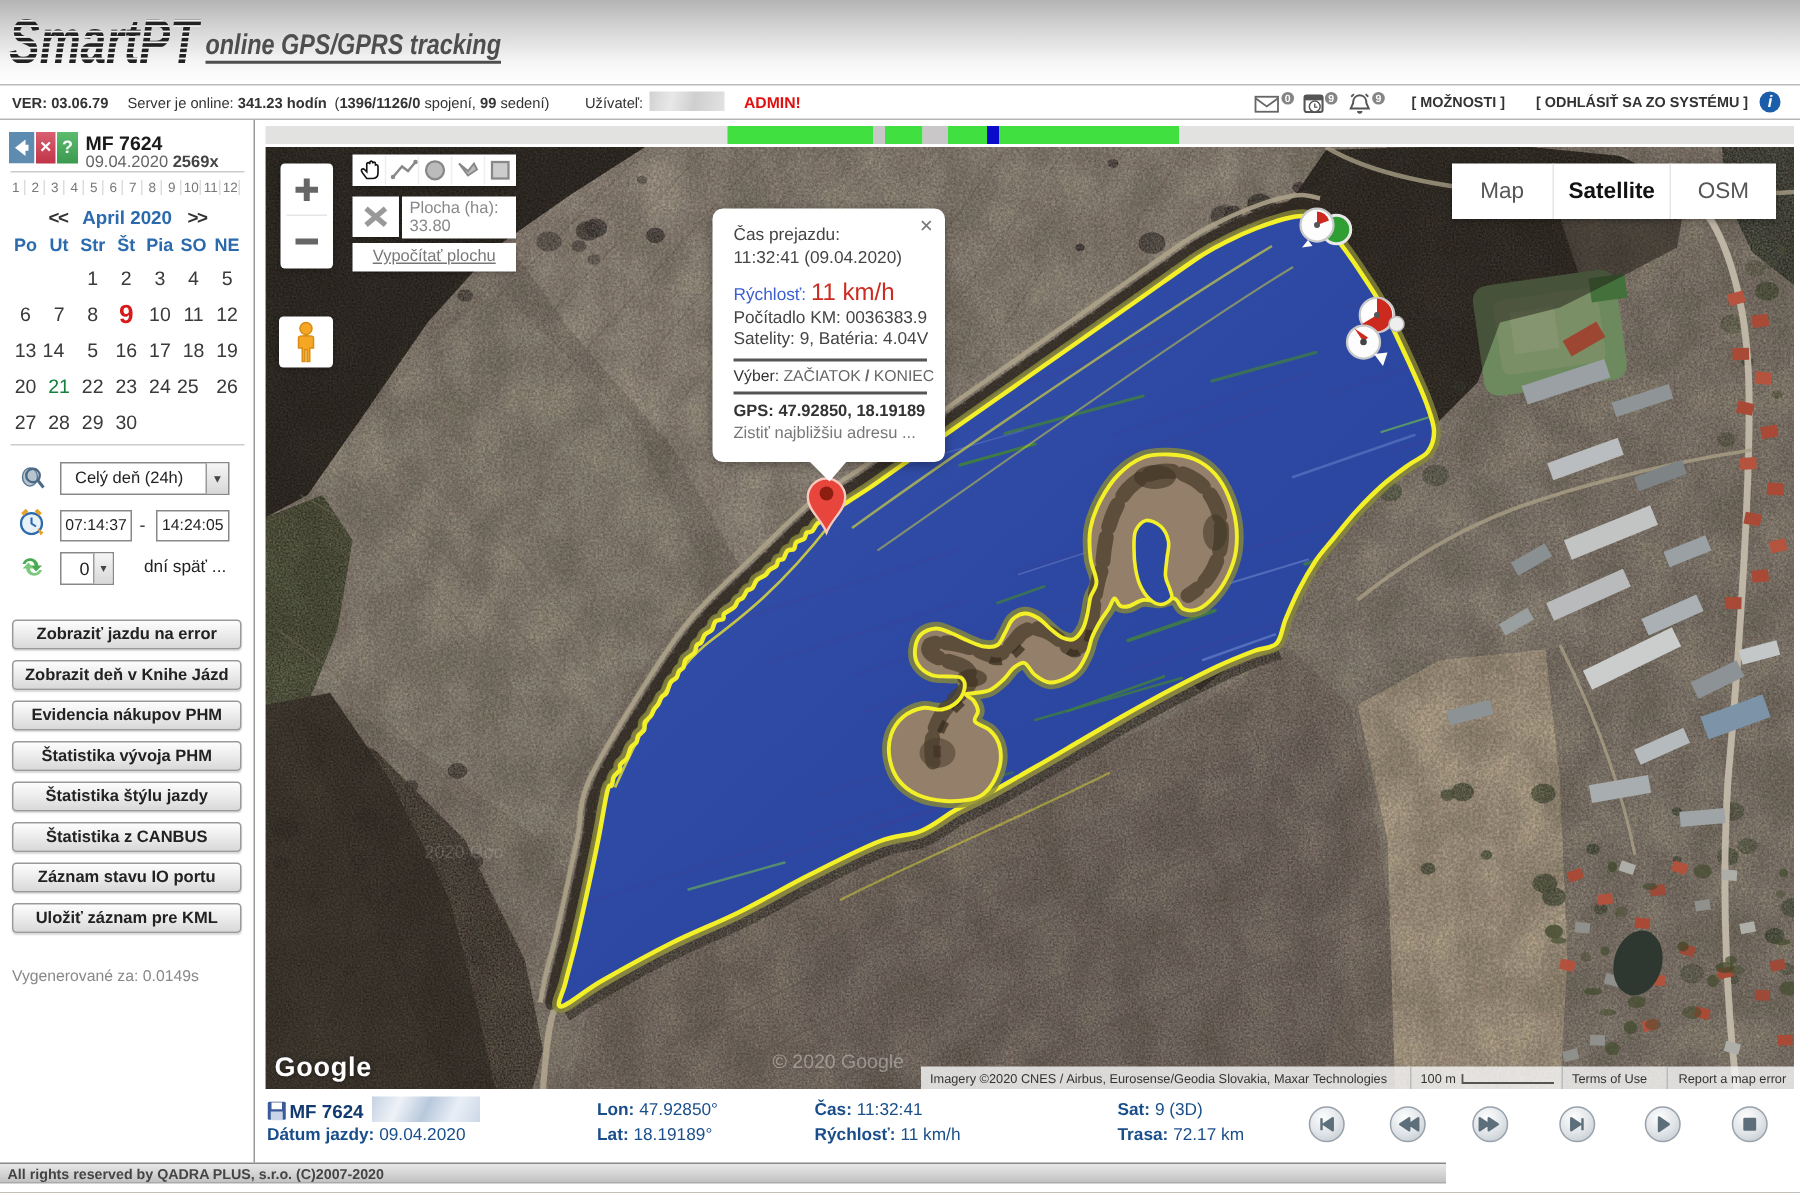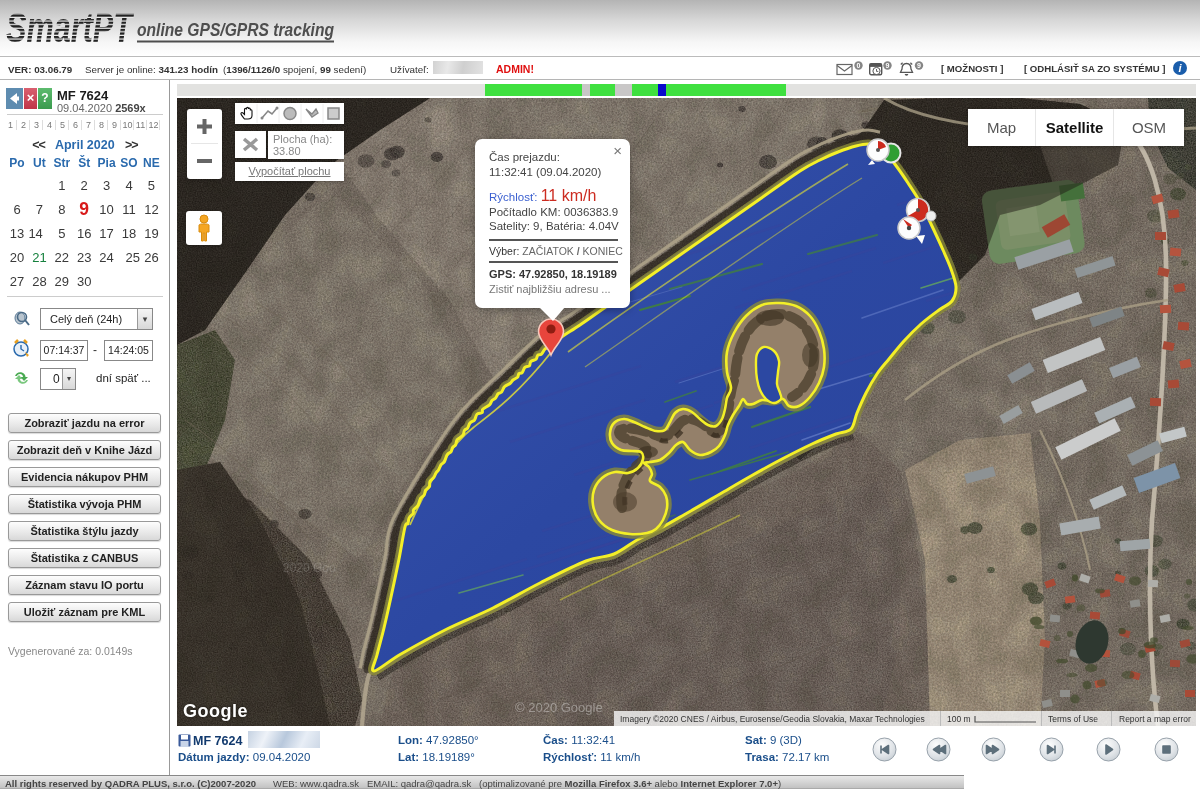--- a/index.html
+++ b/index.html
@@ -125,21 +125,21 @@
 <span class="abs" style="left:89.6px;width:22px;text-align:center;font-size:13px;color:#3a3a3a">17</span>
 <span class="abs" style="left:112.0px;width:22px;text-align:center;font-size:13px;color:#3a3a3a">18</span>
 <span class="abs" style="left:134.39999999999998px;width:22px;text-align:center;font-size:13px;color:#3a3a3a">19</span>
 </div>
 <div class="abs" style="left:6px;top:170px;width:158px;height:18px">
 <span class="abs" style="left:0.0px;width:22px;text-align:center;font-size:13px;color:#3a3a3a">20</span>
 <span class="abs" style="left:22.4px;width:22px;text-align:center;font-size:13px;color:#15803d">21</span>
 <span class="abs" style="left:44.8px;width:22px;text-align:center;font-size:13px;color:#3a3a3a">22</span>
 <span class="abs" style="left:67.19999999999999px;width:22px;text-align:center;font-size:13px;color:#3a3a3a">23</span>
 <span class="abs" style="left:89.6px;width:22px;text-align:center;font-size:13px;color:#3a3a3a">24</span>
-<span class="abs" style="left:112.0px;width:22px;text-align:right;font-size:13px;color:#3a3a3a">25</span>
+<span class="abs" style="left:112.0px;width:22px;text-align:left;font-size:13px;color:#3a3a3a">25</span>
 <span class="abs" style="left:134.39999999999998px;width:22px;text-align:center;font-size:13px;color:#3a3a3a">26</span>
 </div>
 <div class="abs" style="left:6px;top:194px;width:158px;height:18px">
 <span class="abs" style="left:0.0px;width:22px;text-align:center;font-size:13px;color:#3a3a3a">27</span>
 <span class="abs" style="left:22.4px;width:22px;text-align:center;font-size:13px;color:#3a3a3a">28</span>
 <span class="abs" style="left:44.8px;width:22px;text-align:center;font-size:13px;color:#3a3a3a">29</span>
 <span class="abs" style="left:67.19999999999999px;width:22px;text-align:center;font-size:13px;color:#3a3a3a">30</span>
 </div>
 <div class="abs" style="left:7px;top:216px;width:156px;border-bottom:1px solid #ccc"></div>
 
@@ -812,13 +812,12 @@
       </defs>
       <circle cx="12.5" cy="12.5" r="11.5" fill="url(#pg995)" stroke="#98a2ab" stroke-width="1"></circle>
       <g transform="translate(12.5,12.5)">
         <path d="M-3.5,-3.5 H3.5 V3.5 H-3.5 Z" fill="#5d6f7b" stroke="#5d6f7b" stroke-width="1.6" stroke-linejoin="round"></path>
       </g>
     </svg>
 </div>
 
 <div class="abs nw" style="left:0;top:775px;width:964px;height:14px;background:linear-gradient(#e8e8e8,#c2c2c2);border-top:1px solid #888;border-bottom:1px solid #aaa;font-size:9.5px;color:#444">
 <span class="abs b nw" style="left:5px;top:2px">All rights reserved by QADRA PLUS, s.r.o. (C)2007-2020</span>
-<span class="abs nw" style="left:273px;top:2px">WEB: www.qadra.sk&nbsp;&nbsp; EMAIL: qadra@qadra.sk&nbsp;&nbsp; (optimalizované pre <b>Mozilla Firefox 3.6+</b> alebo <b>Internet Explorer 7.0+</b>)</span>
 </div>
 </body></html>

